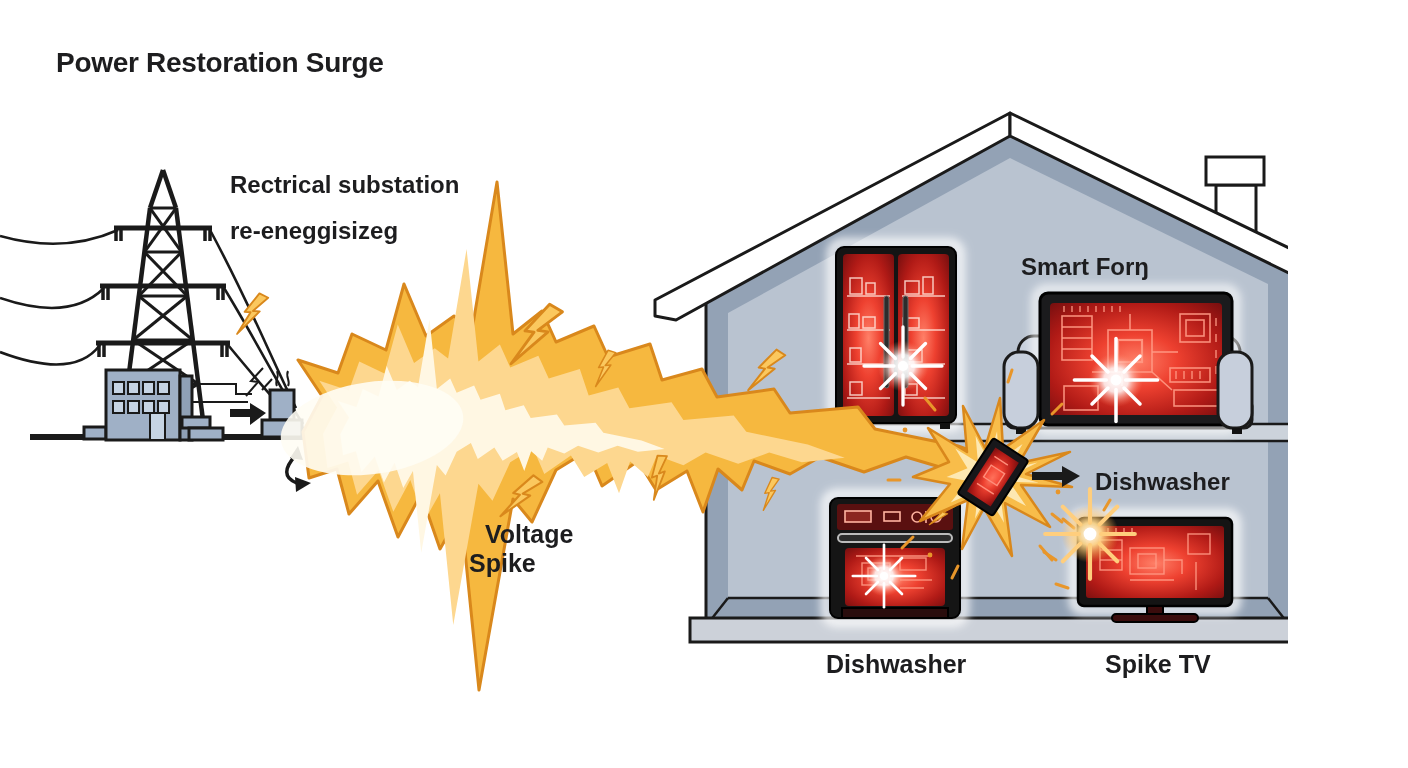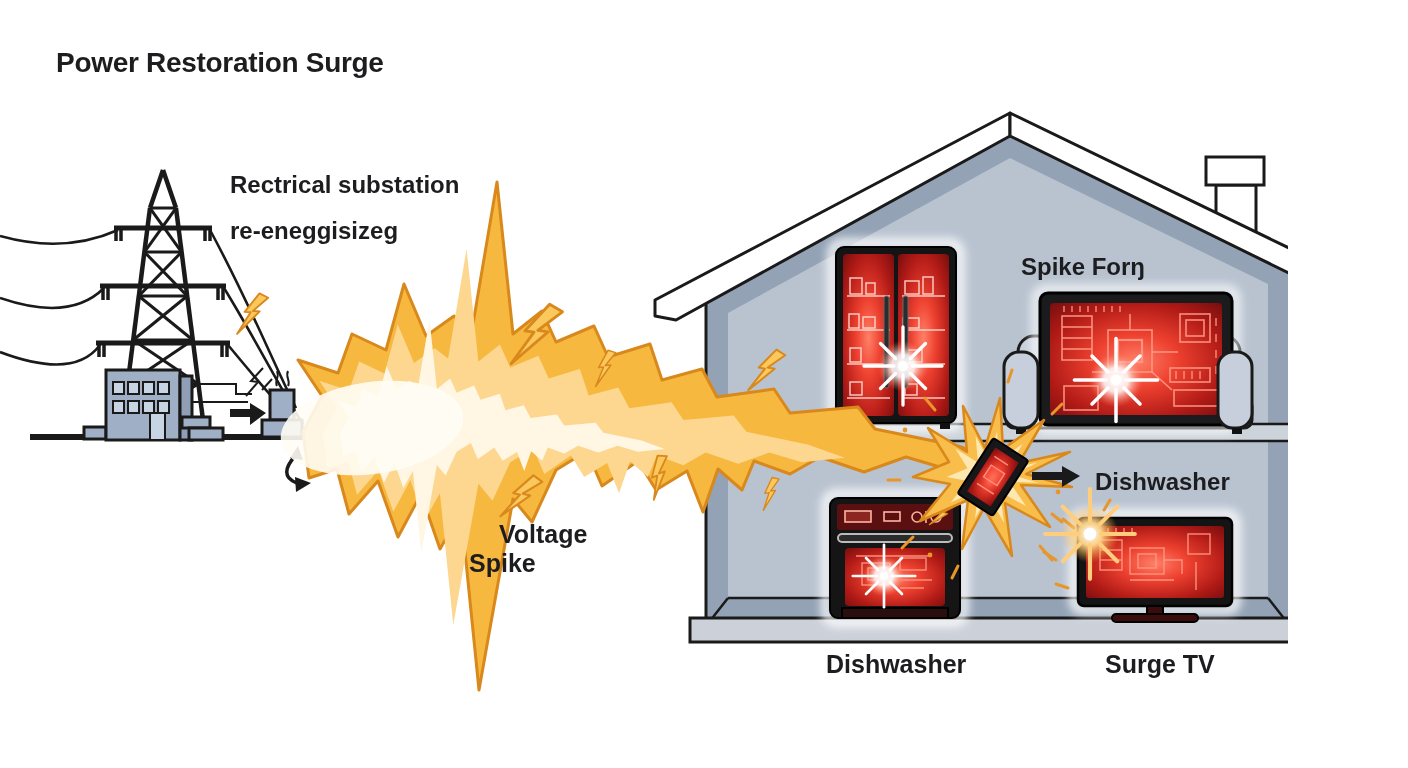--- a/index.html
+++ b/index.html
@@ -407,25 +407,25 @@
 </svg>
 
 <div class="lbl title" style="left:56px;top:46px;">Power Restoration Surge</div>
 
 <div>
   <div class="lbl ann" style="left:230px;top:170px;">Rectrical substation</div>
   <div class="lbl ann" style="left:230px;top:216px;">re-eneggisizeg</div>
 </div>
 
 <div>
-  <div class="lbl ann-lg" style="left:499px;top:519px;text-align:right;">Voltage</div>
+  <div class="lbl ann-lg" style="left:485px;top:519px;text-align:right;">Voltage</div>
   <div class="lbl ann-lg" style="left:469px;top:548px;">Spike</div>
 </div>
 
-<div class="lbl ann" style="left:1021px;top:252px;">Spike Forŋ</div>
+<div class="lbl ann" style="left:1021px;top:252px;">Smart Forŋ</div>
 
 <div class="lbl ann" style="left:1095px;top:467px;">Dishwasher</div>
 
 <div class="lbl ann-lg" style="left:826px;top:649px;">Dishwasher</div>
 
-<div class="lbl ann-lg" style="left:1105px;top:649px;">Surge TV</div>
+<div class="lbl ann-lg" style="left:1105px;top:649px;">Spike TV</div>
 
 </div>
 
 </body></html>

